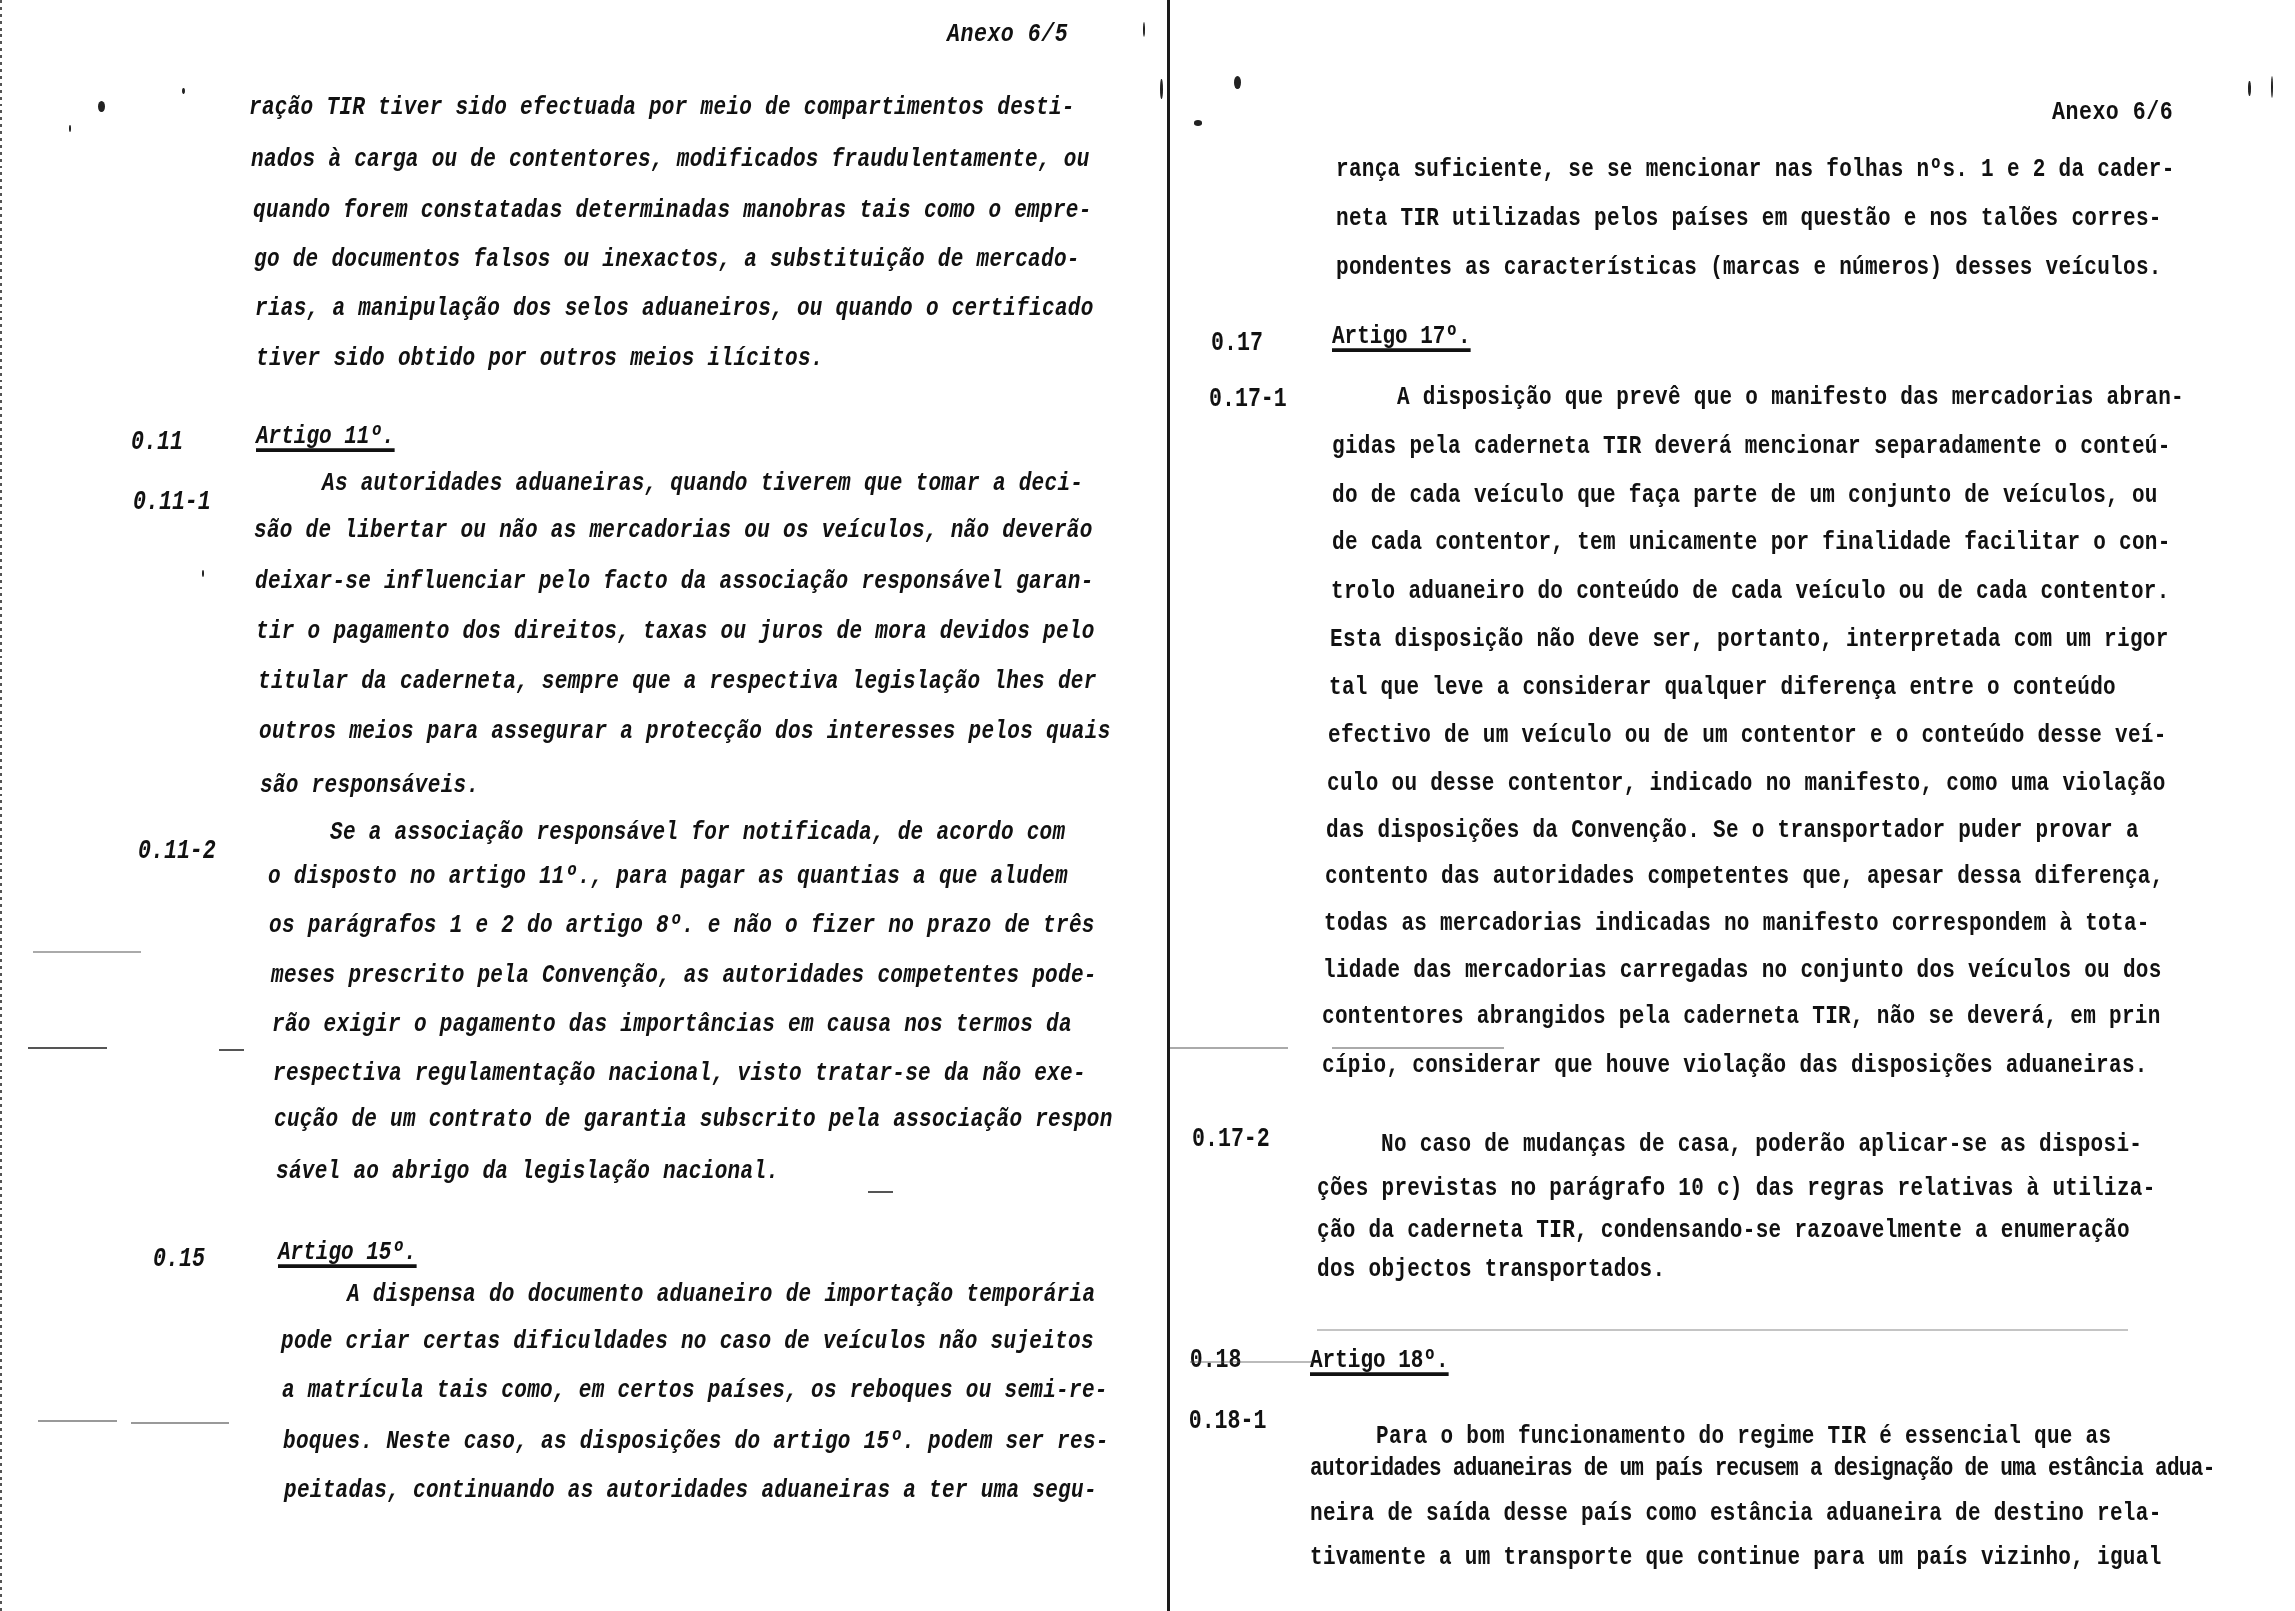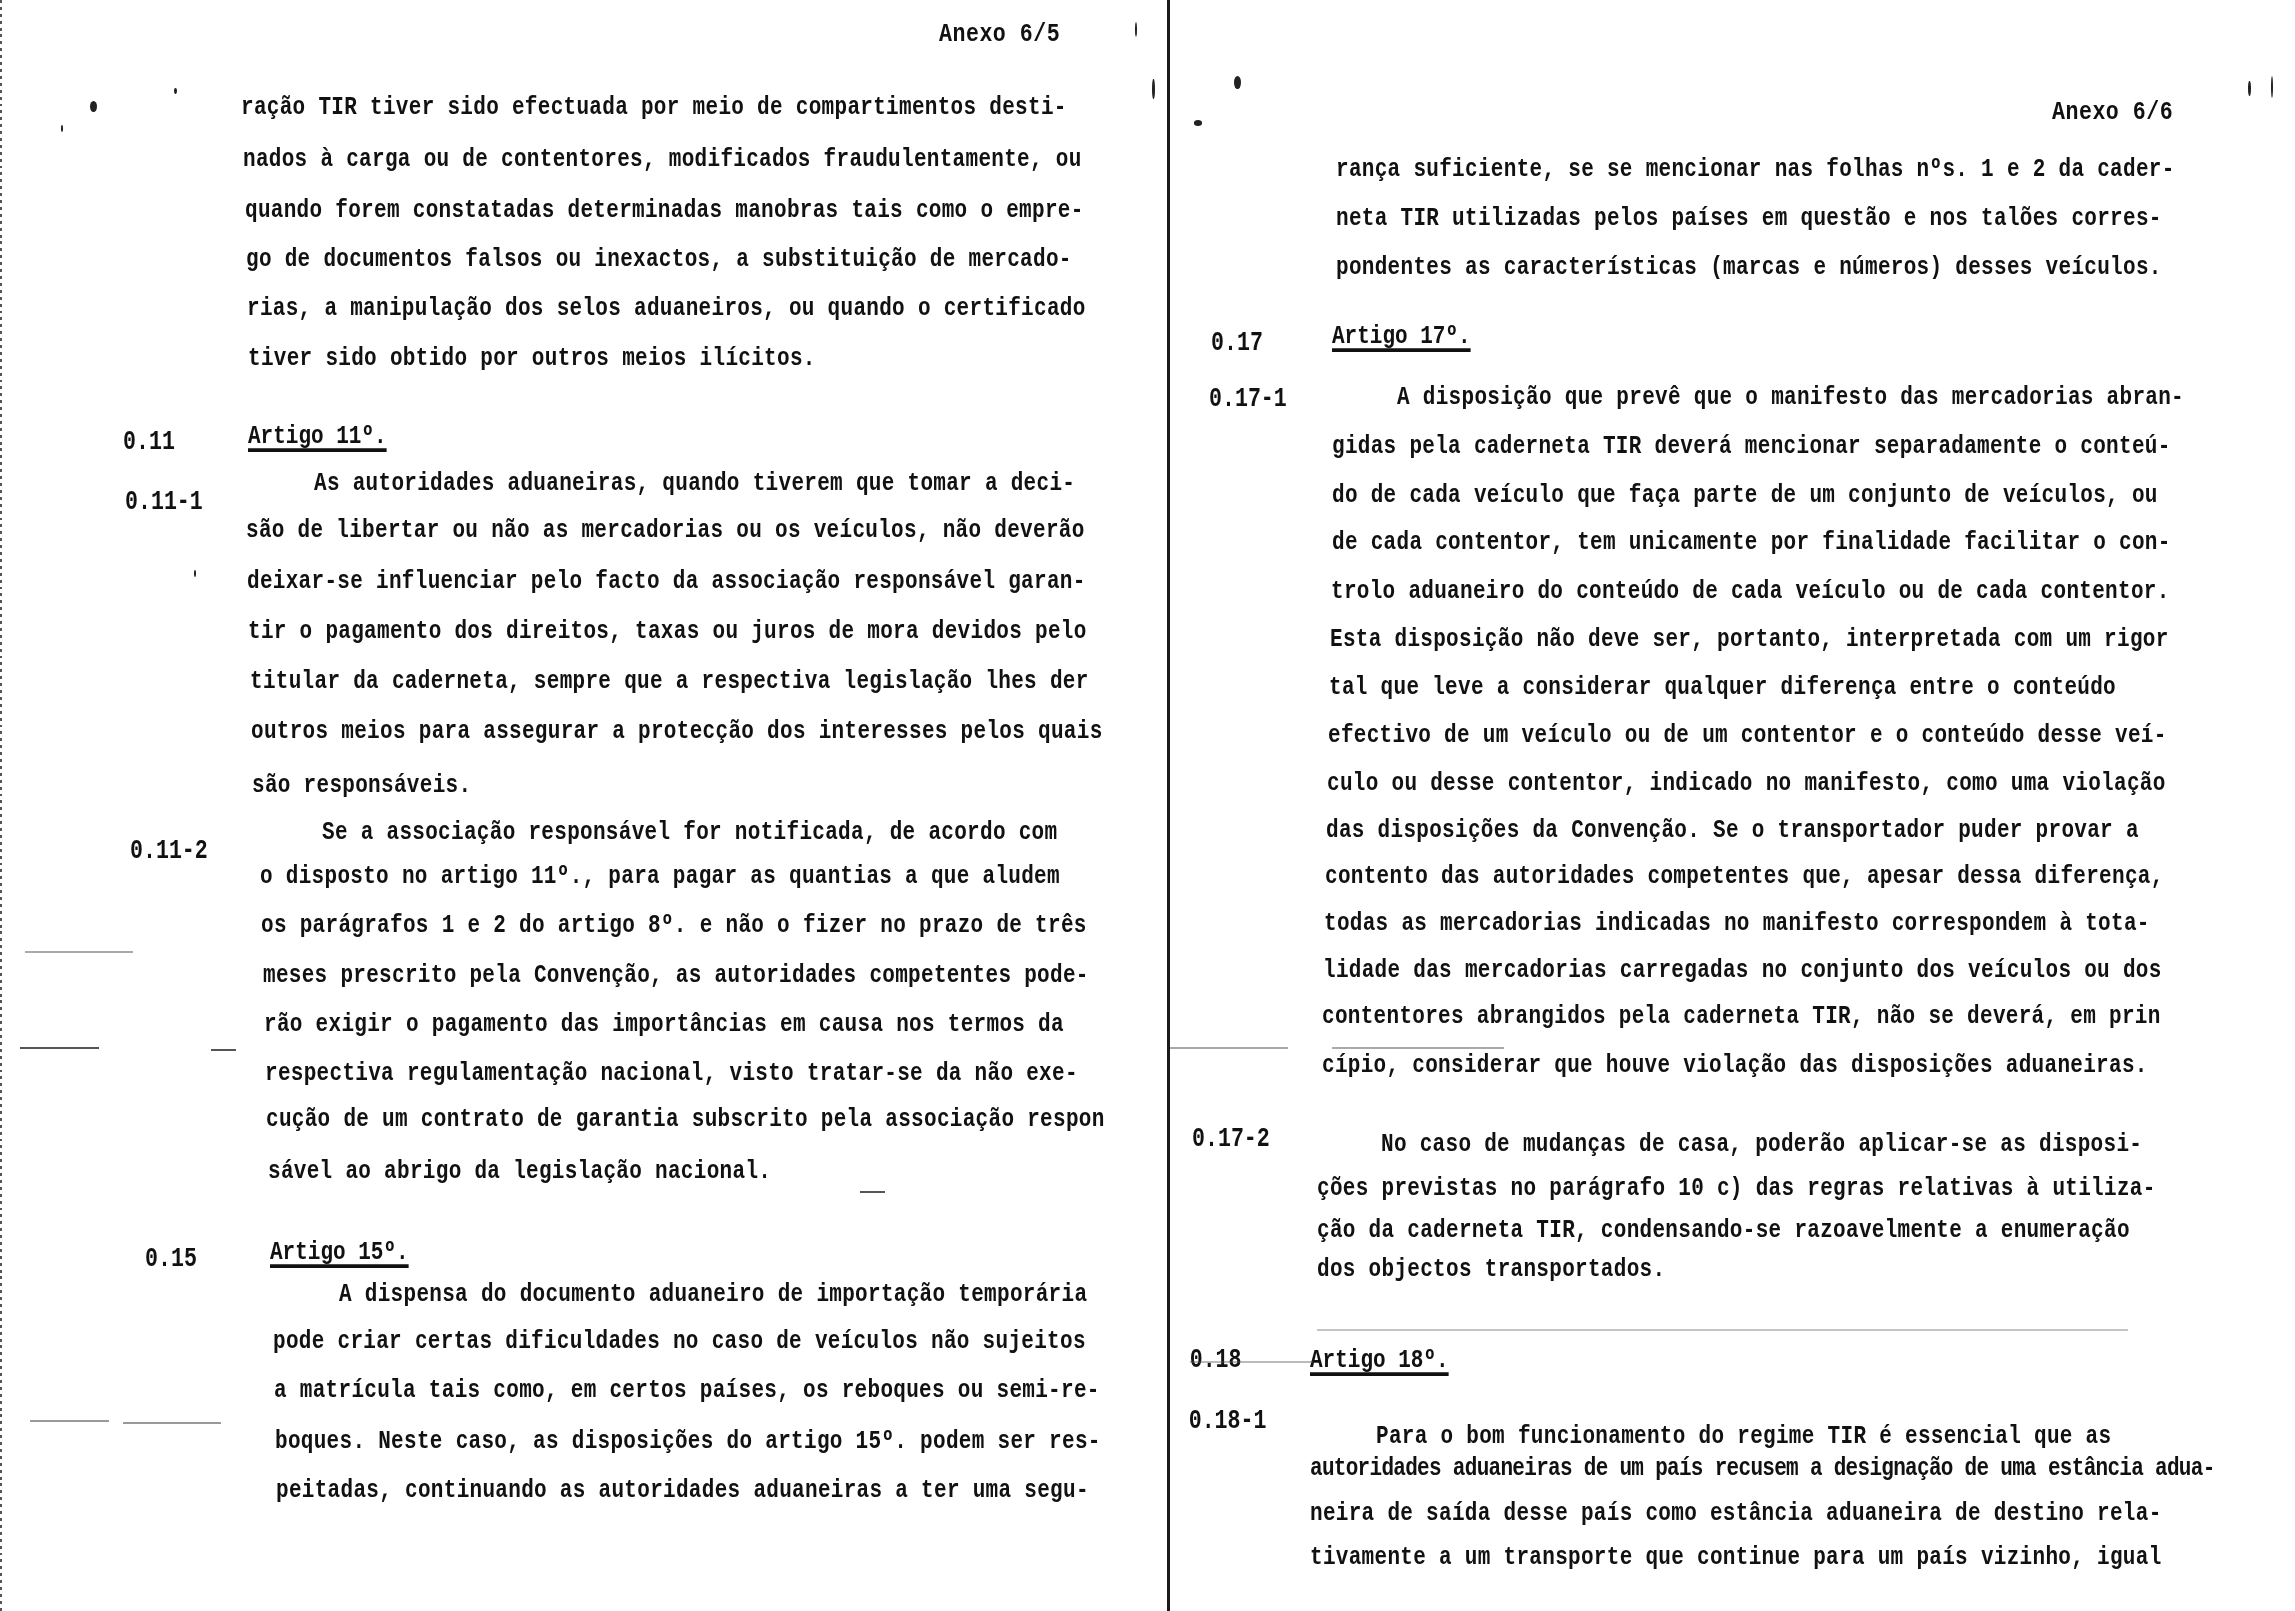--- a/index.html
+++ b/index.html
@@ -1,21 +1,21 @@
 <!DOCTYPE html>
 <html style="font-size:7.9px"><head>
 <meta charset="utf-8">
 <style>
   html, body { margin:0; padding:0; }
   body {
     width:2295px; height:1612px; background:#ffffff; position:relative; overflow:hidden;
     font-family:"Liberation Mono","DejaVu Sans Mono",monospace; color:#111;
   }
   .page { position:absolute; top:0; height:1612px; }
-  #page-left { left:0; width:1168px; }
+  #page-left { left:8px; width:1168px;font-style:italic; }
   #page-right { left:1170px; width:1125px; }
   .divider { position:absolute; left:1167px; top:0; width:2.5px; height:1612px; background:#1a1a1a; }
   .edge-left { position:absolute; left:0; top:0; width:2px; height:1612px;
     background:repeating-linear-gradient(#555 0 2.9px, transparent 2.9px 6.9px); }
   .header { position:absolute; font-size:21.6px; letter-spacing:0.5px; font-weight:bold; transform:scaleY(1.15); transform-origin:left top; }
   .line { position:absolute; white-space:nowrap; font-size:21px; font-weight:bold;
           letter-spacing:0.3px; transform:scaleY(1.25); transform-origin:left top; }
   .num { position:absolute; white-space:nowrap; font-size:21.6px; font-weight:bold;
          transform:scaleY(1.25); transform-origin:left top; }
   .artigo { position:absolute; white-space:nowrap; font-size:21px; font-weight:bold;

